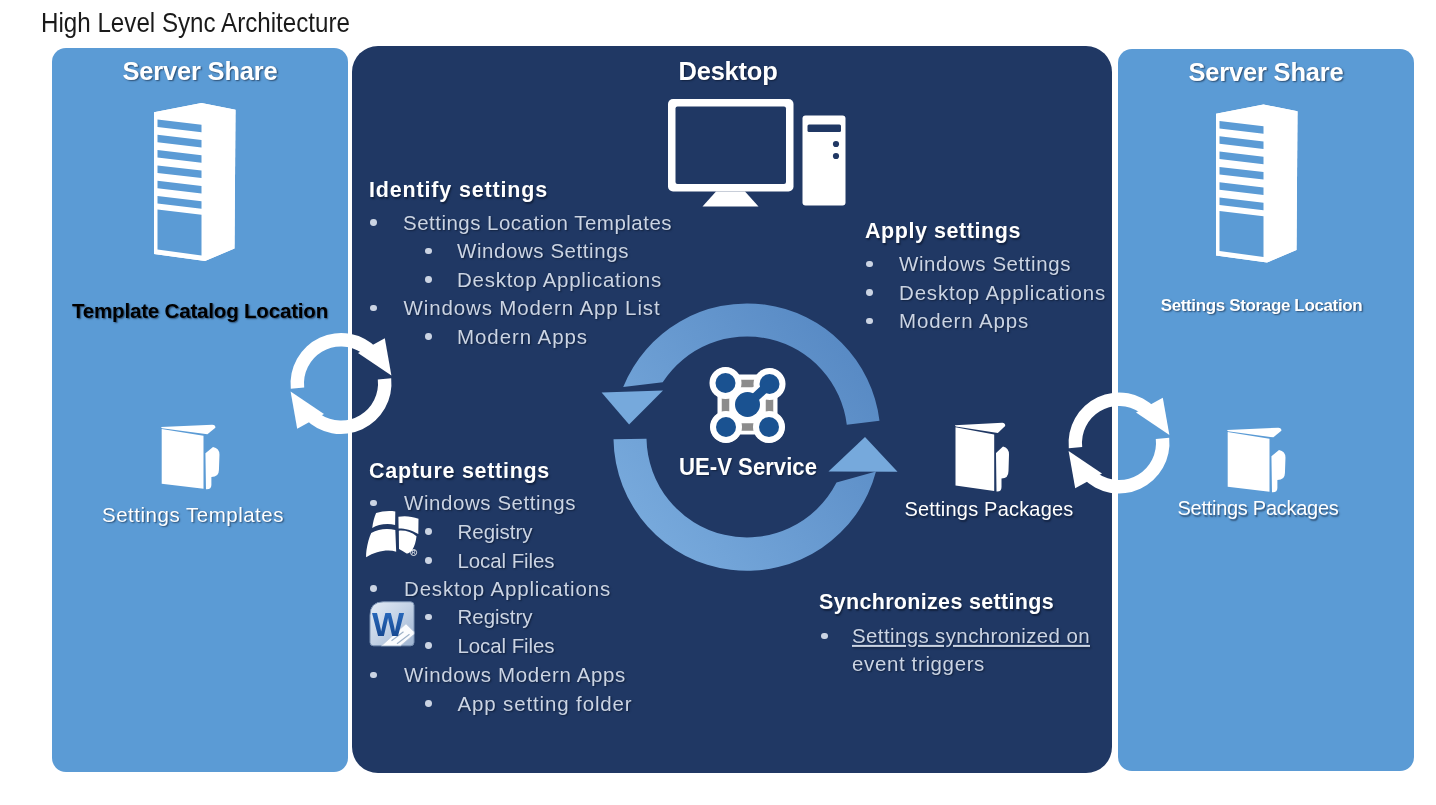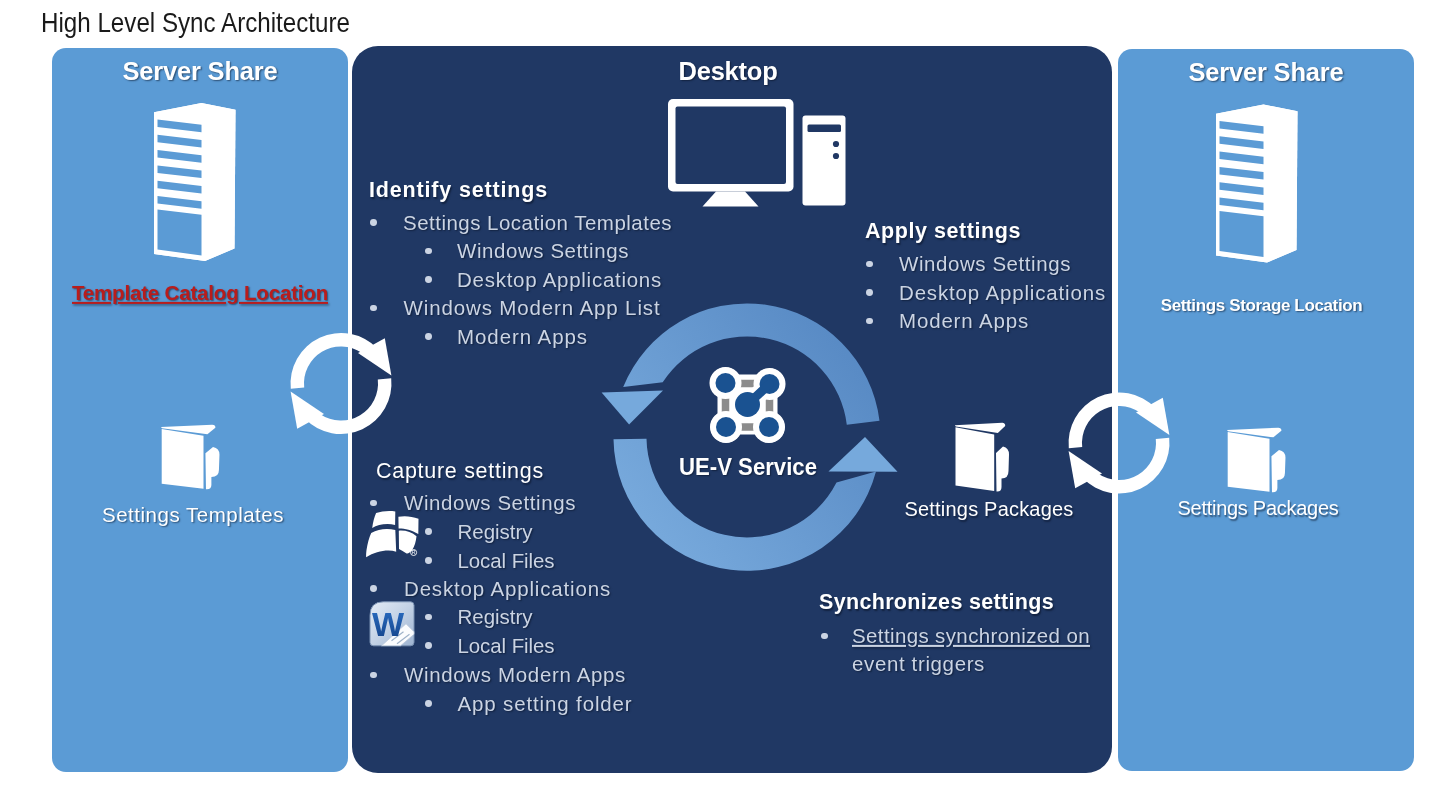--- a/index.html
+++ b/index.html
@@ -124,27 +124,27 @@
       <path d="M-50.2,5.3 A50.5,50.5 0 0 1 36.3,-35.1 L20.7,-30.7 A37.0,37.0 0 0 0 -36.8,3.9 Z"></path>
       <path d="M50.2,-5.3 A50.5,50.5 0 0 1 -36.3,35.1 L-20.7,30.7 A37.0,37.0 0 0 0 36.8,-3.9 Z"></path>
       <path d="M43.8,-45.3 L50.4,-8.0 L17.0,-30.6 Z"></path>
       <path d="M-43.8,45.3 L-50.4,8.0 L-17.0,30.6 Z"></path>
     </g>
 </svg>
 <div class="t" id="title" style="font-size:28px;font-weight:400;color:#1a1a1a;letter-spacing:0px;left:40.5px;top:22.5px;transform:translateY(-50%) scaleX(0.8631);transform-origin:left center;">High Level Sync Architecture</div>
 <div class="t" id="h1" style="font-size:25.5px;font-weight:700;color:#fff;letter-spacing:-0.197px;left:200px;top:71px;transform:translate(-50%,-50%);">Server Share</div>
 <div class="t" id="h2" style="font-size:25.5px;font-weight:700;color:#fff;letter-spacing:-0.23px;left:728px;top:70.5px;transform:translate(-50%,-50%);">Desktop</div>
 <div class="t" id="h3" style="font-size:25.5px;font-weight:700;color:#fff;letter-spacing:-0.197px;left:1266px;top:72px;transform:translate(-50%,-50%);">Server Share</div>
-<div class="t" id="tc" style="font-size:20.5px;font-weight:700;color:#b91c1c;letter-spacing:-0.179px;left:200px;top:293px;transform:translate(-50%,-50%);text-decoration:underline;">Template Catalog Location</div>
+<div class="t" id="tc" style="font-size:20.5px;font-weight:700;color:#000000;letter-spacing:-0.179px;left:200px;top:311px;transform:translate(-50%,-50%);">Template Catalog Location</div>
 <div class="t" id="st" style="font-size:20.5px;font-weight:400;color:#fff;letter-spacing:0.509px;left:193px;top:514.5px;transform:translate(-50%,-50%);">Settings Templates</div>
 <div class="t" id="ss" style="font-size:17px;font-weight:700;color:#fff;letter-spacing:-0.36px;left:1261.5px;top:306px;transform:translate(-50%,-50%);">Settings Storage Location</div>
 <div class="t" id="spr" style="font-size:20px;font-weight:400;color:#fff;letter-spacing:-0.274px;left:1258px;top:508.5px;transform:translate(-50%,-50%);">Settings Packages</div>
 <div class="t" id="ident" style="font-size:21.5px;font-weight:700;color:#fff;letter-spacing:0.832px;left:369px;top:190.5px;transform:translateY(-50%);transform-origin:left center;">Identify settings</div>
 <div class="t" id="apply" style="font-size:21.5px;font-weight:700;color:#fff;letter-spacing:0.561px;left:865px;top:232px;transform:translateY(-50%);transform-origin:left center;">Apply settings</div>
-<div class="t" id="capt" style="font-size:21.5px;font-weight:400;color:#fff;letter-spacing:0.71px;left:369px;top:471.5px;transform:translateY(-50%);transform-origin:left center;margin-left:7px;">Capture settings</div>
+<div class="t" id="capt" style="font-size:21.5px;font-weight:700;color:#fff;letter-spacing:0.71px;left:369px;top:471.5px;transform:translateY(-50%);transform-origin:left center;">Capture settings</div>
 <div class="t" id="synch" style="font-size:21.5px;font-weight:700;color:#fff;letter-spacing:0.324px;left:819px;top:603px;transform:translateY(-50%);transform-origin:left center;">Synchronizes settings</div>
 <div class="t" id="uevt" style="font-size:24px;font-weight:700;color:#fff;letter-spacing:0px;left:748px;top:467px;transform:translate(-50%,-50%) scaleX(0.9237);">UE-V Service</div>
 <div class="t" id="spc" style="font-size:20px;font-weight:400;color:#fff;letter-spacing:0.197px;left:904.5px;top:509.5px;transform:translateY(-50%);transform-origin:left center;">Settings Packages</div>
 <div class="t" id="i1" style="font-size:20.5px;font-weight:400;color:#CBD4E3;letter-spacing:0.48px;left:403px;top:222.5px;transform:translateY(-50%);transform-origin:left center;">Settings Location Templates</div>
 <div class="t" id="i2" style="font-size:20.5px;font-weight:400;color:#CBD4E3;letter-spacing:0.566px;left:457px;top:251px;transform:translateY(-50%);transform-origin:left center;">Windows Settings</div>
 <div class="t" id="i3" style="font-size:20.5px;font-weight:400;color:#CBD4E3;letter-spacing:0.734px;left:457px;top:279.5px;transform:translateY(-50%);transform-origin:left center;">Desktop Applications</div>
 <div class="t" id="i4" style="font-size:20.5px;font-weight:400;color:#CBD4E3;letter-spacing:0.869px;left:403.5px;top:308px;transform:translateY(-50%);transform-origin:left center;">Windows Modern App List</div>
 <div class="t" id="i5" style="font-size:20.5px;font-weight:400;color:#CBD4E3;letter-spacing:0.926px;left:457px;top:336.5px;transform:translateY(-50%);transform-origin:left center;">Modern Apps</div>
 <div class="t" id="a1" style="font-size:20.5px;font-weight:400;color:#CBD4E3;letter-spacing:0.566px;left:899px;top:264px;transform:translateY(-50%);transform-origin:left center;">Windows Settings</div>
 <div class="t" id="a2" style="font-size:20.5px;font-weight:400;color:#CBD4E3;letter-spacing:0.834px;left:899px;top:292.5px;transform:translateY(-50%);transform-origin:left center;">Desktop Applications</div>

